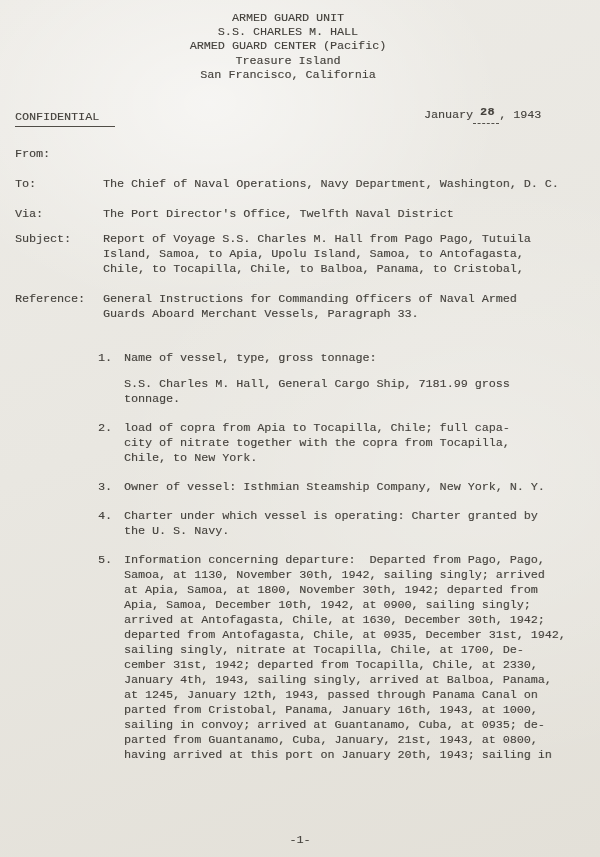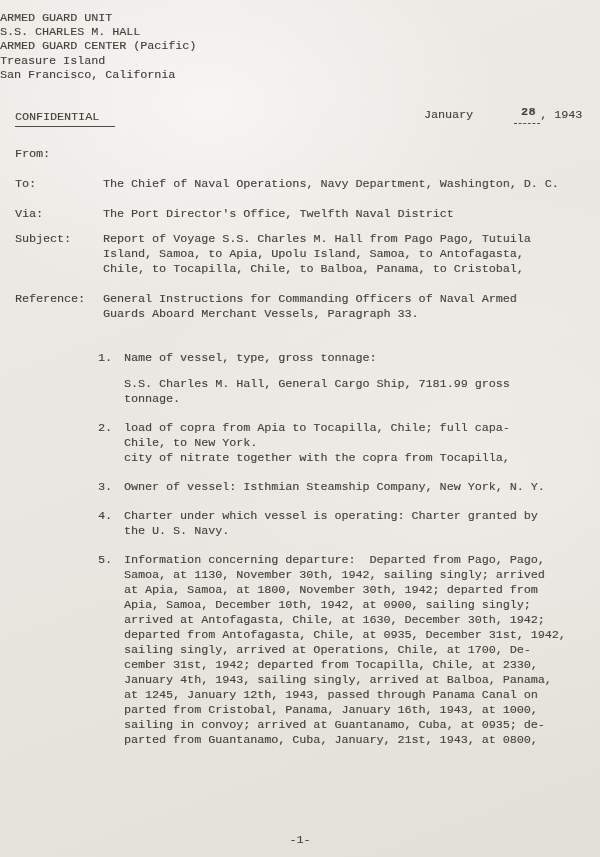--- a/index.html
+++ b/index.html
@@ -17,36 +17,35 @@
       radial-gradient(ellipse 500px 400px at 80% 55%, rgba(255,255,255,.25), rgba(255,255,255,0) 75%),
       linear-gradient(160deg,#edebe6 0%, #e9e7e1 45%, #e3e0d8 100%);
     color:#45423d;
     font-size:11.7px;
     line-height:15px;
     text-shadow:.4px .4px .6px rgba(66,62,56,.30);
   }
   .line{white-space:pre;}
   .header{
     position:absolute;top:11px;left:0;right:24px;
-    text-align:left;line-height:14.2px;
+    text-align:center;line-height:14.2px;
   }
   .classification{
     position:absolute;top:110px;left:15px;
   }
   .classification .u{
     display:inline-block;
     border-bottom:1.5px solid #504d47;
     padding:0 16px 1px 0;
   }
   .dateline{position:absolute;top:108px;left:424px;}
   .day-slot{
     display:inline-block;
     border-bottom:1.2px dashed #55524c;
     padding:0 4px 0 7px;
-    margin-left:41px;
   }
   .day-slot .day{
     position:relative;top:-3px;
     font-weight:bold;letter-spacing:.5px;
   }
   .fields{position:absolute;top:147px;left:15px;width:575px;}
   .field-row{
     display:grid;grid-template-columns:88px auto;
     margin-bottom:15px;
   }
@@ -131,22 +130,22 @@
             <div class="line">tonnage.</div>
           </div>
         </div>
   </div>
 
   <div class="item">
     <div class="line">2.</div>
     <div>
           <div class="para">
             <div class="line">load of copra from Apia to Tocapilla, Chile; full capa-</div>
+            <div class="line">city of nitrate together with the copra from Tocapilla,</div>
             <div class="line">Chile, to New York.</div>
-            <div class="line">city of nitrate together with the copra from Tocapilla,</div>
           </div>
         </div>
   </div>
 
   <div class="item">
     <div class="line">3.</div>
     <div>
           <div class="para">
             <div class="line">Owner of vessel: Isthmian Steamship Company, New York, N. Y.</div>
           </div>
@@ -166,26 +165,27 @@
   <div class="item">
     <div class="line">5.</div>
     <div>
           <div class="para">
             <div class="line">Information concerning departure:  Departed from Pago, Pago,</div>
             <div class="line">Samoa, at 1130, November 30th, 1942, sailing singly; arrived</div>
             <div class="line">at Apia, Samoa, at 1800, November 30th, 1942; departed from</div>
             <div class="line">Apia, Samoa, December 10th, 1942, at 0900, sailing singly;</div>
             <div class="line">arrived at Antofagasta, Chile, at 1630, December 30th, 1942;</div>
             <div class="line">departed from Antofagasta, Chile, at 0935, December 31st, 1942,</div>
-            <div class="line">sailing singly, arrived at Operations, Chile, at 1700, De-</div>
+            <div class="line">sailing singly, nitrate at Tocapilla, Chile, at 1700, De-</div>
             <div class="line">cember 31st, 1942; departed from Tocapilla, Chile, at 2330,</div>
             <div class="line">January 4th, 1943, sailing singly, arrived at Balboa, Panama,</div>
             <div class="line">at 1245, January 12th, 1943, passed through Panama Canal on</div>
             <div class="line">parted from Cristobal, Panama, January 16th, 1943, at 1000,</div>
             <div class="line">sailing in convoy; arrived at Guantanamo, Cuba, at 0935; de-</div>
             <div class="line">parted from Guantanamo, Cuba, January, 21st, 1943, at 0800,</div>
+            <div class="line">having arrived at this port on January 20th, 1943; sailing in</div>
           </div>
         </div>
   </div>
 </div>
 
   <div class="pagenum">-1-</div>
 </div>
 
 </body></html>

